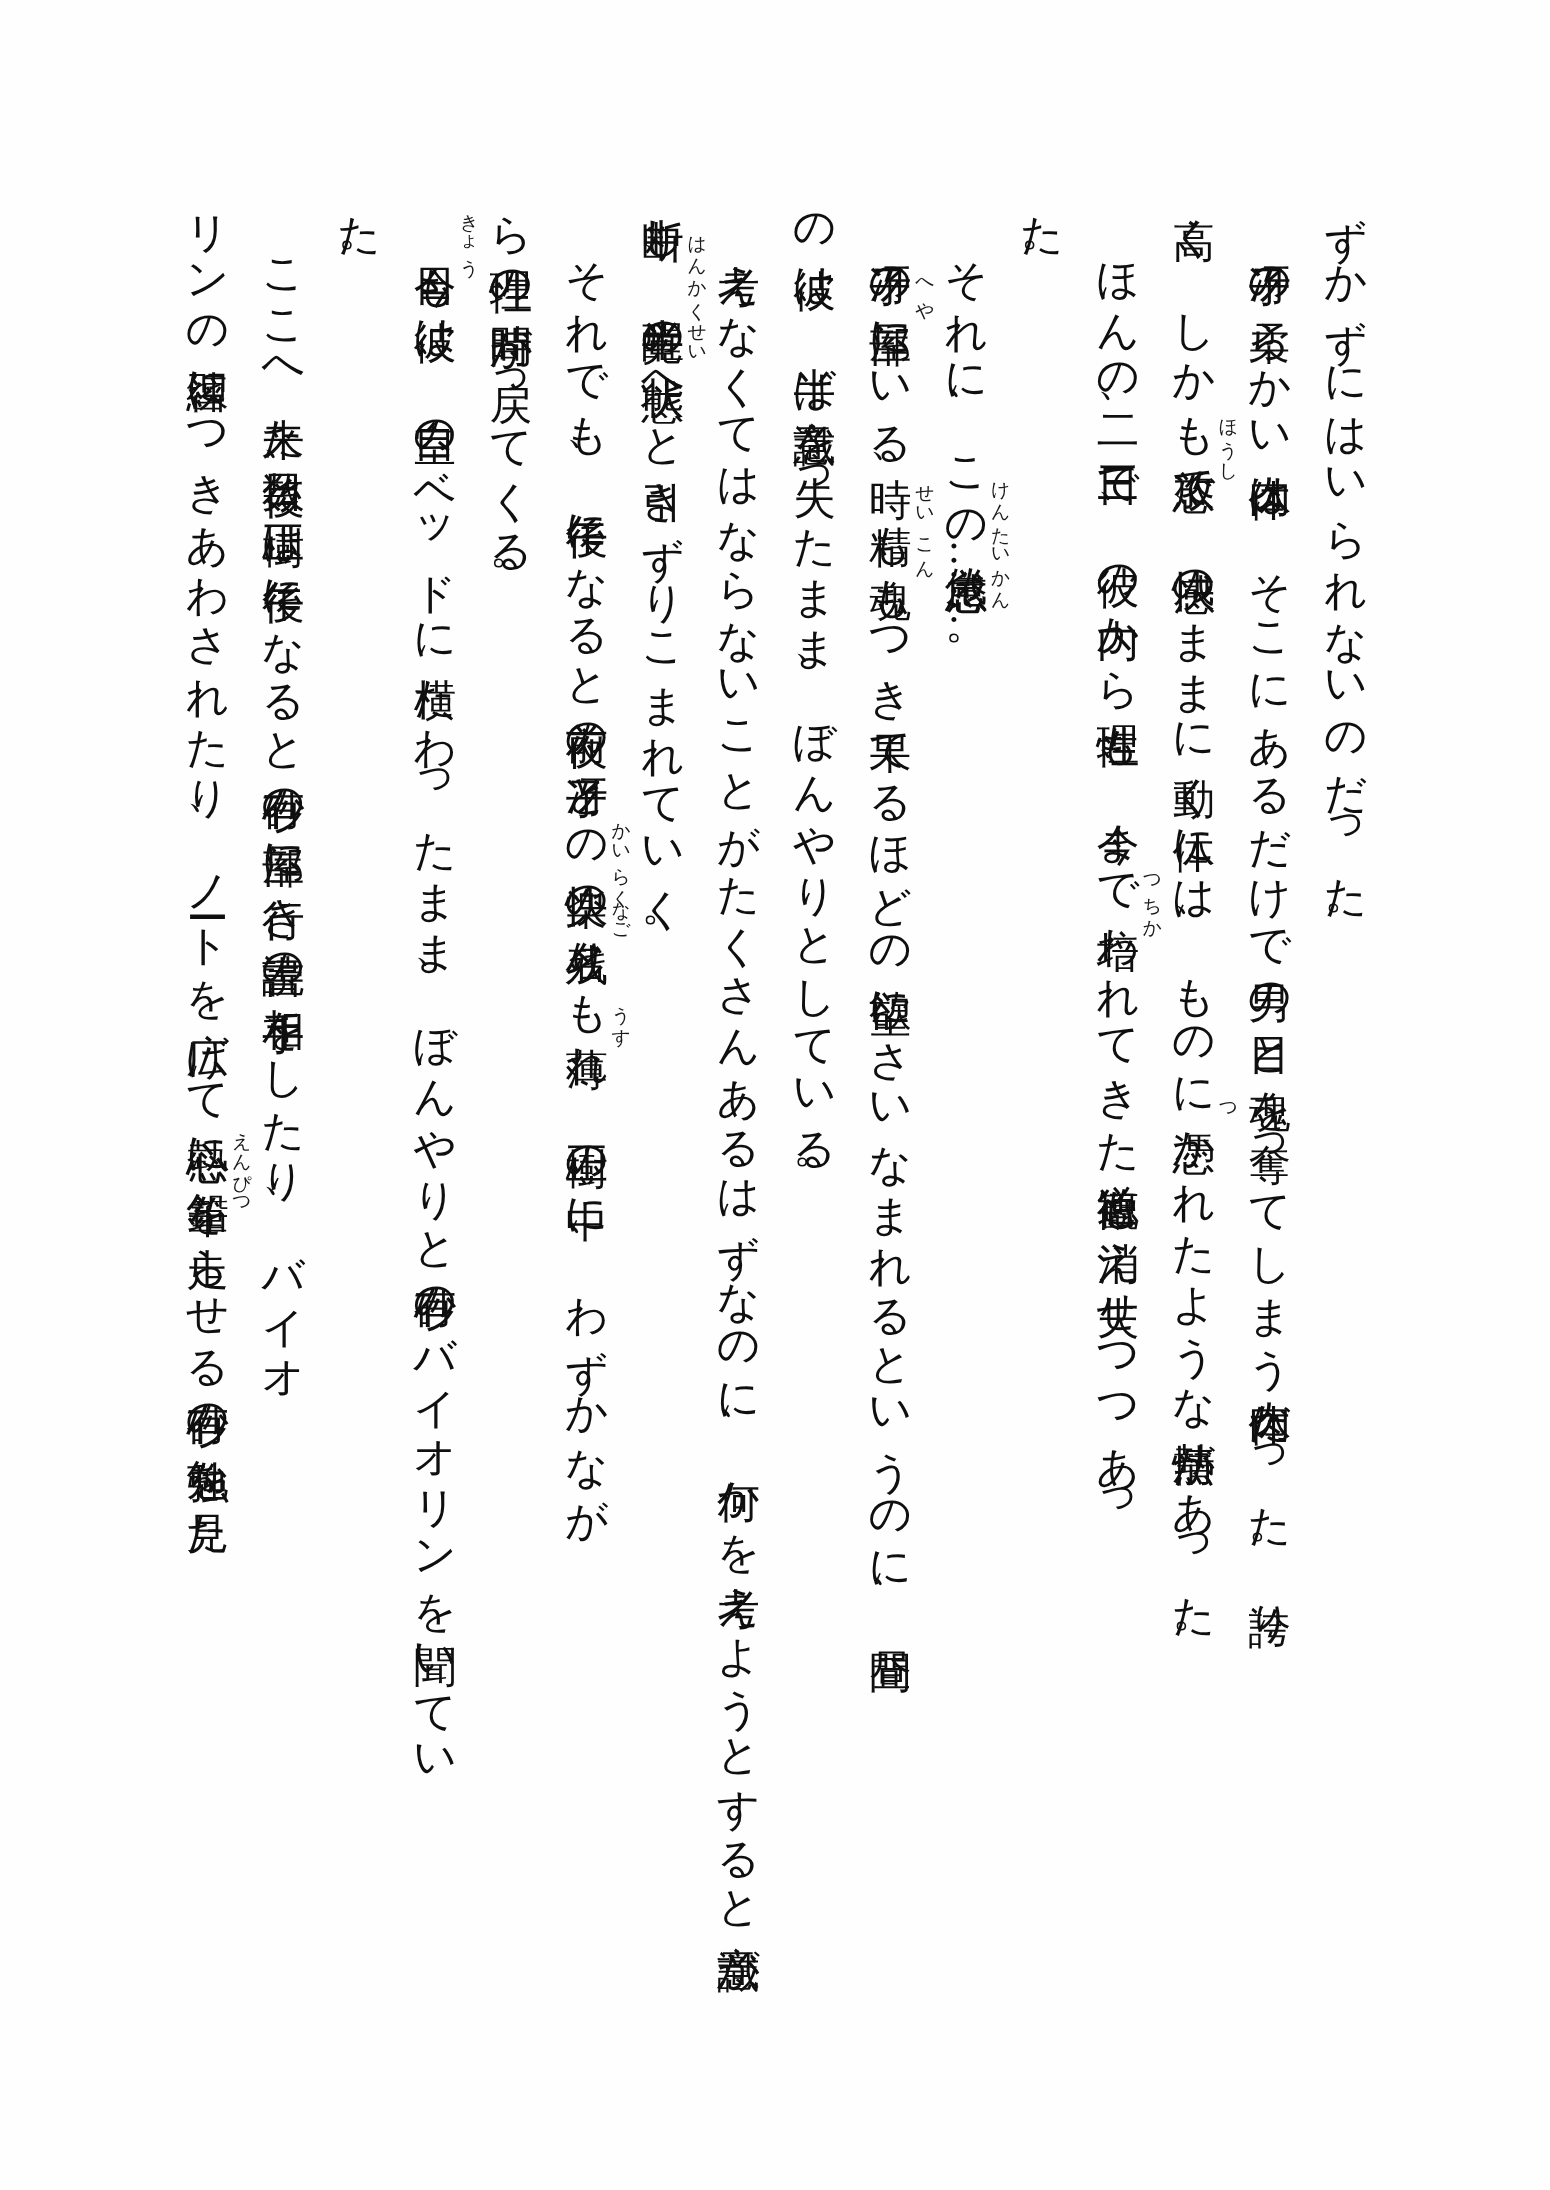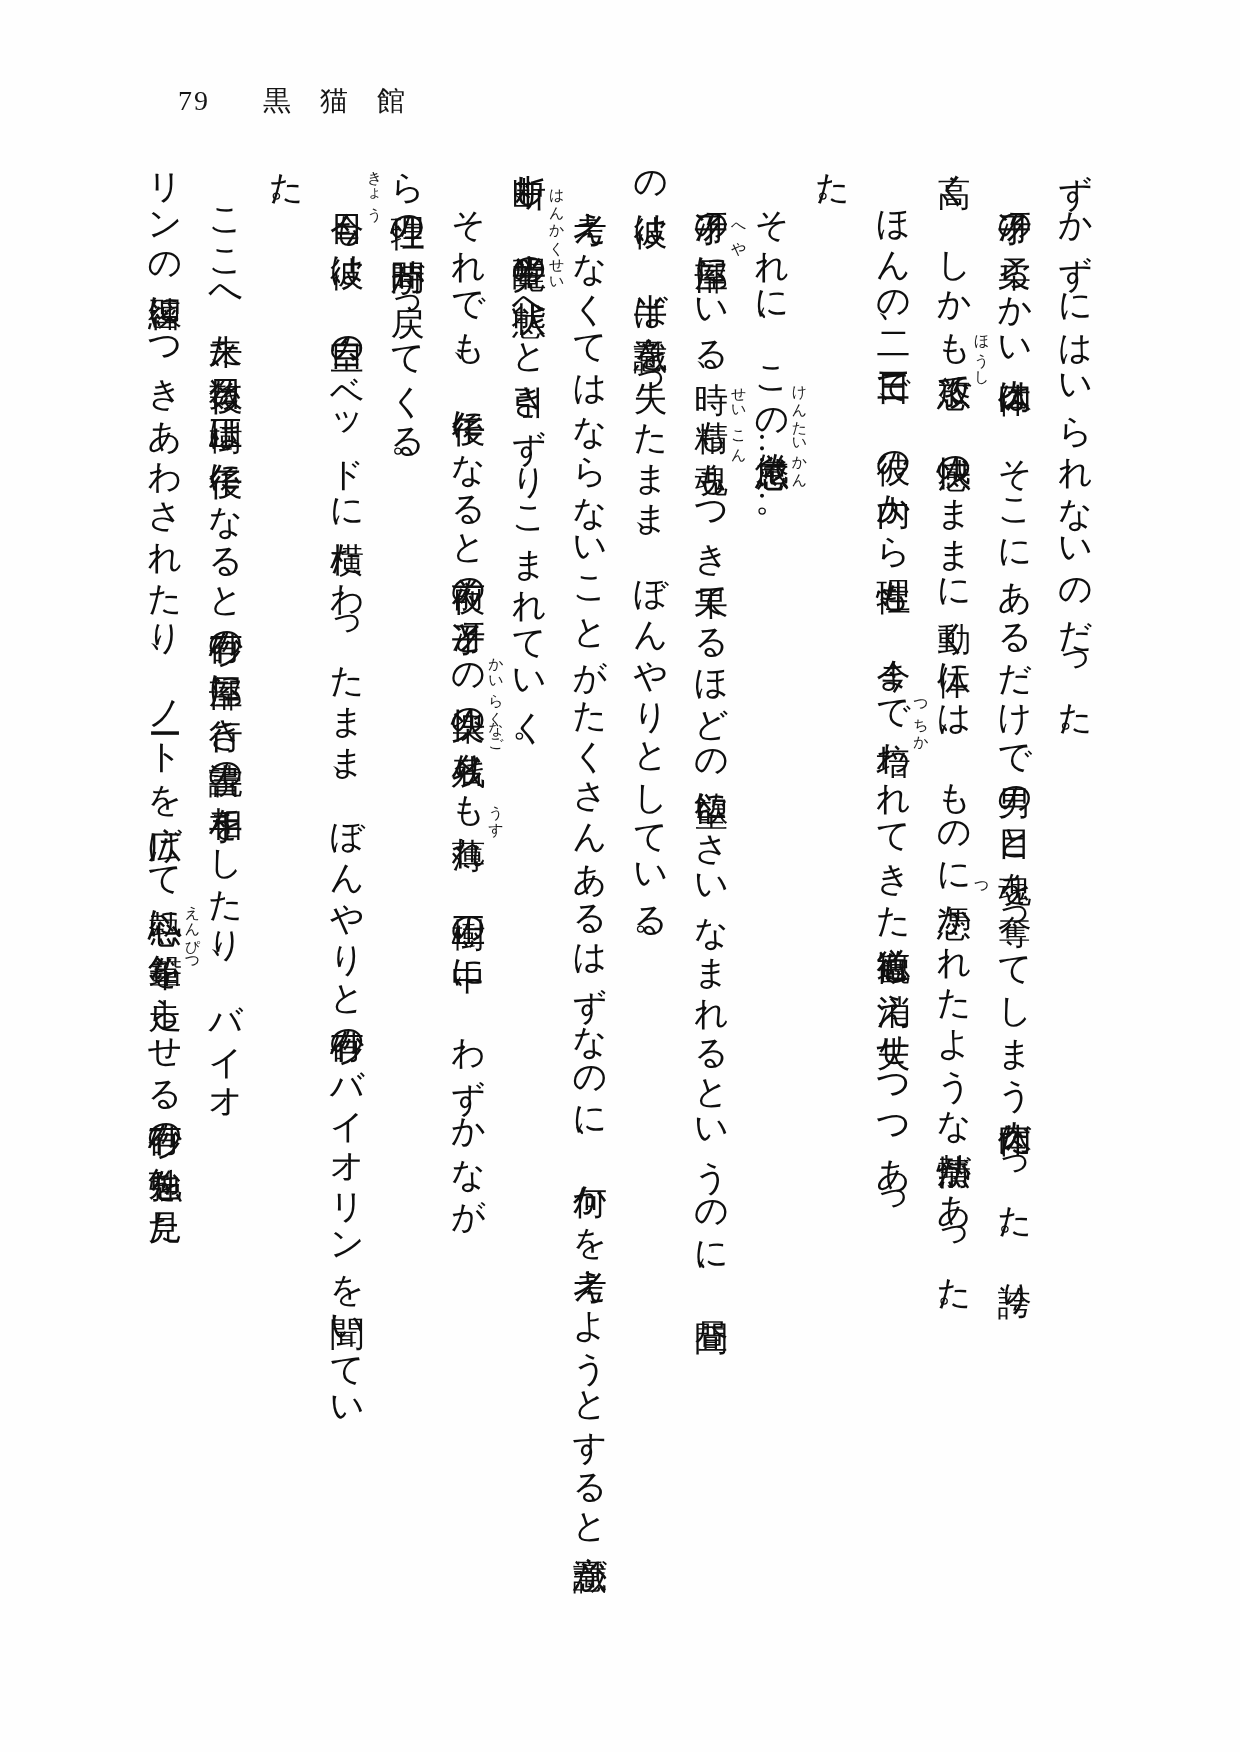--- a/index.html
+++ b/index.html
@@ -68,23 +68,20 @@
     line-height: 1;
     text-indent: 0;
     white-space: nowrap;
     color: #1a1a1a;
   }
 </style>
 </head>
 <body>
 
 <div class="page">
-  <div class="running-head">
-    <span class="page-num">79</span><span class="book-title">黒猫館</span>
-  </div>
   <div class="text-block">
       <div class="col"><span>ずかずにはいられないのだった。</span></div>
       <div class="col indent"><span>冴子の柔らかい肉体は、そこにあるだけで男の目と魂を奪ってしまう肉体だった。誇り</span></div>
       <div class="col"><span>高く、しかも</span><span class="rb">放恣<span class="rt">ほうし</span></span><span>で、快感のままに動く体には、ものに</span><span class="rb">憑<span class="rt">つ</span></span><span>かれたような熱情があった。</span></div>
       <div class="col indent"><span>ほんの二、三日で、彼の内から理性も、今まで</span><span class="rb">培<span class="rt">つちか</span></span><span>われてきた道徳観も消え失せつつあっ</span></div>
       <div class="col"><span>た。</span></div>
       <div class="col indent"><span>それに、この</span><span class="rb">倦怠感<span class="rt">けんたいかん</span></span><span>……。</span></div>
       <div class="col indent"><span>冴子の</span><span class="rb">部屋<span class="rt">へや</span></span><span>にいる時、</span><span class="rb">精<span class="rt">せい</span></span><span>も</span><span class="rb">魂<span class="rt">こん</span></span><span>もつき果てるほどの欲望にさいなまれるというのに、昼間</span></div>
       <div class="col"><span>の彼は、半ば意識を失ったまま、ぼんやりとしている。</span></div>
       <div class="col indent"><span>考えなくてはならないことがたくさんあるはずなのに、何かを考えようとすると意識が</span></div>

